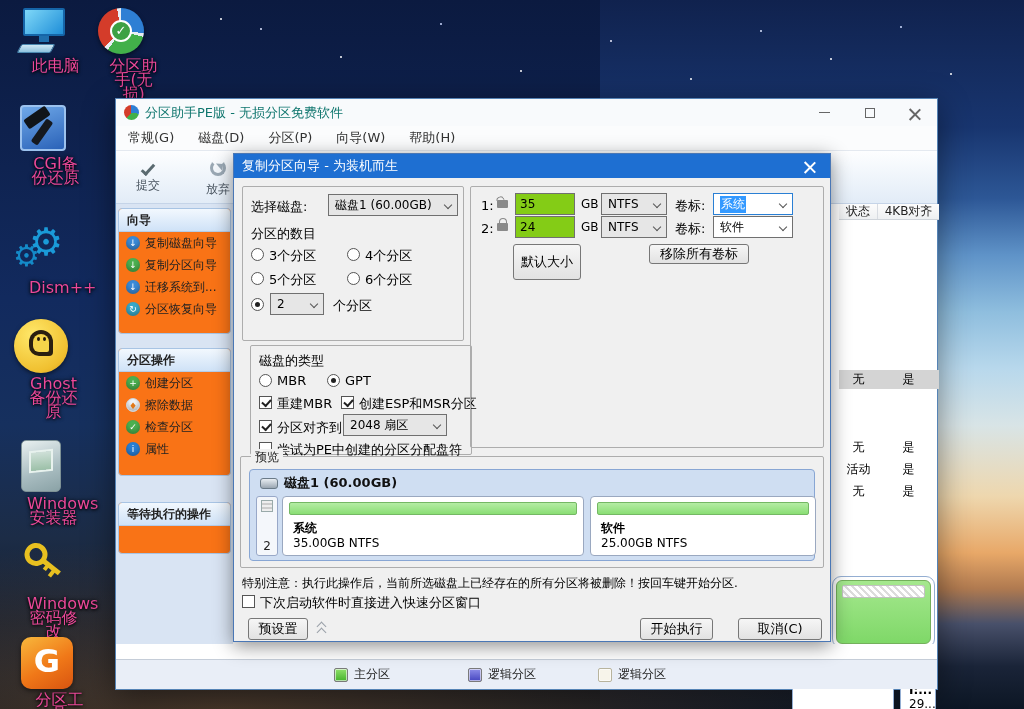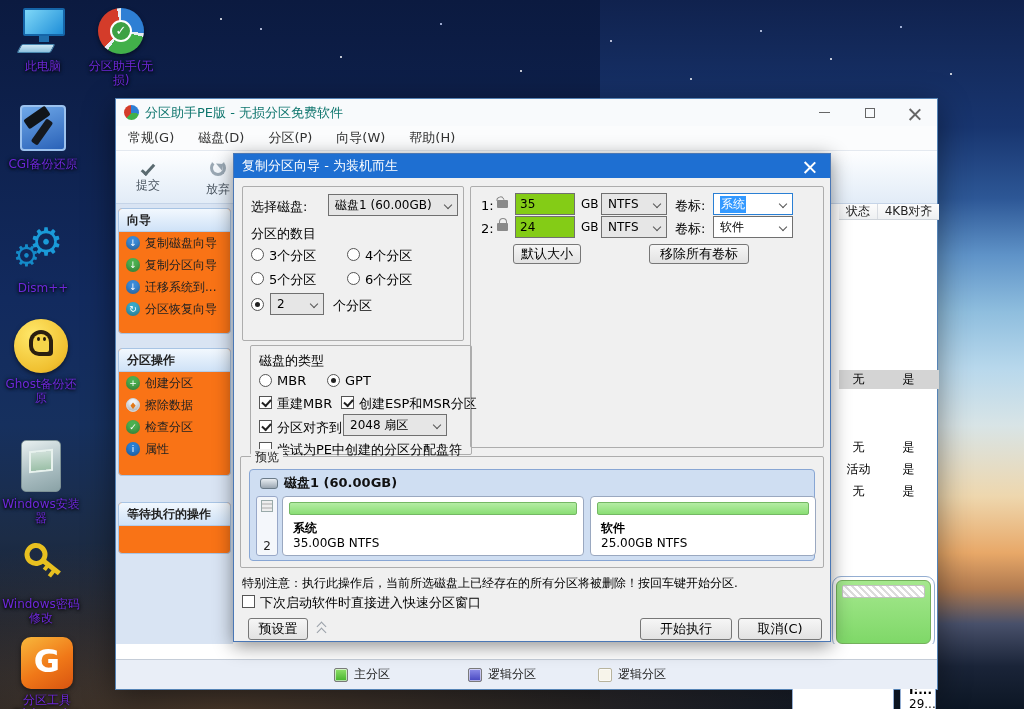--- a/index.html
+++ b/index.html
@@ -11,21 +11,21 @@
     background:linear-gradient(180deg,#0b1a40 0%,#122a5e 42%,#16305e 60%,#1c2c46 76%,#101c2e 88%,#0a1420 100%); }
   .sky { position:absolute; top:0; bottom:0; left:600px; right:0;
     background:linear-gradient(180deg,#10224e 0%,#18356f 18%,#2d5796 28%,#5f93c8 36%,#8fbede 44%,#b8d8ec 52%,#d8e4e6 60%,#eed7ae 70%,#e8a868 78%,#b07a50 83%,#48506a 88%,#1a2438 94%,#0c1624 100%); }
   .sunglow { position:absolute; left:0; right:0; bottom:0; height:200px;
     background:radial-gradient(ellipse at 22% 100%, rgba(235,150,70,.28), transparent 60%); }
   .stars { position:absolute; top:18px; left:220px; width:2px; height:2px; background:#fff; border-radius:50%;
     box-shadow:40px 10px #dfe6ff,120px 38px #fff,220px 5px #cdd9ff,300px 52px #fff,390px 22px #eef,470px 60px #fff,540px 12px #dde6ff,610px 40px #fff,680px 8px #cfdcff,730px 55px #fff,200px 80px #9fb2e6,520px 85px #aebfe8; }
 
   
   .dicon { position:absolute; width:78px; text-align:center; }
-  .dicon .lbl { margin-top:3px; color:#6d28d9; font-size:12px; line-height:14px; text-shadow:0 1px 3px #000,0 0 4px rgba(0,0,0,.8); white-space:pre-line; }
+  .dicon .lbl { margin-top:3px; color:#ec4899; font-size:16px; line-height:14px; text-shadow:0 1px 3px #000,0 0 4px rgba(0,0,0,.8); white-space:pre-line;margin-left:25px; }
   .art { position:relative; margin:0 auto; }
   
   .art-pc { width:52px; height:50px; }
   .art-pc .scr { position:absolute; left:6px; top:2px; width:42px; height:28px; background:linear-gradient(135deg,#7fd8f8,#1f8ed8); border:2px solid #1565a8; border-radius:2px; }
   .art-pc .std { position:absolute; left:22px; top:30px; width:10px; height:6px; background:#1f6fae; }
   .art-pc .kb { position:absolute; left:2px; top:38px; width:34px; height:9px; background:linear-gradient(#cfe8f5,#8fc2de); border:1px solid #4a88b0; border-radius:2px; transform:skewX(-28deg); }
   
   .art-pie { width:50px; height:50px; }
   .art-pie .p { position:absolute; inset:2px; border-radius:50%;
     background:conic-gradient(#2e7fd4 0 95deg,#e8eef4 95deg 105deg,#42b04a 105deg 215deg,#e8eef4 215deg 225deg,#d43c2a 225deg 350deg,#e8eef4 350deg 360deg); box-shadow:0 2px 4px rgba(0,0,0,.5); }
@@ -449,21 +449,21 @@
       <span class="lab lab12" style="left:110px;top:33px;">GB</span>
       <span class="combo" style="left:130px;top:29px;width:66px;">
         <span>NTFS</span>
           <i class="chev"></i>
       </span>
       <span class="lab" style="left:204px;top:33px;">卷标:</span>
       <span class="combo white" style="left:242px;top:29px;width:80px;">
         <span>软件</span>
           <i class="chev"></i>
       </span>
-      <span class="btn" style="left:42px;top:57px;width:68px;height:20px;">默认大小</span>
+      <span class="btn" style="left:42px;top:57px;width:68px;height:36px;">默认大小</span>
       <span class="btn" style="left:178px;top:57px;width:100px;height:20px;">移除所有卷标</span>
     </div>
 
     <div class="gbox" style="left:6px;top:302px;width:584px;height:112px;">
       <span class="glabel">预览</span>
       <div class="pvpanel" style="left:8px;top:12px;width:566px;height:92px;">
         <div class="pvhead">
           <span class="diskico"></span>
           <span>磁盘1 (60.00GB)</span>
         </div>
@@ -486,16 +486,16 @@
 
     <span class="lab lab12" style="left:8px;top:421px;width:584px;">特别注意：执行此操作后，当前所选磁盘上已经存在的所有分区将被删除！按回车键开始分区.</span>
     <span class="cb" style="left:8px;top:441px;"></span>
     <span class="lab" style="left:26px;top:440px;">下次启动软件时直接进入快速分区窗口</span>
 
     <span class="btn" style="left:14px;top:464px;width:60px;">预设置</span>
     <span class="chev2" style="left:82px;top:468px;">
         <i></i>
         <b></b>
       </span>
-    <span class="btn" style="left:406px;top:464px;width:92px;">开始执行</span>
+    <span class="btn" style="left:406px;top:464px;width:73px;">开始执行</span>
     <span class="btn" style="left:504px;top:464px;width:84px;">取消(C)</span>
   </div>
 </div>
 
 </body></html>

